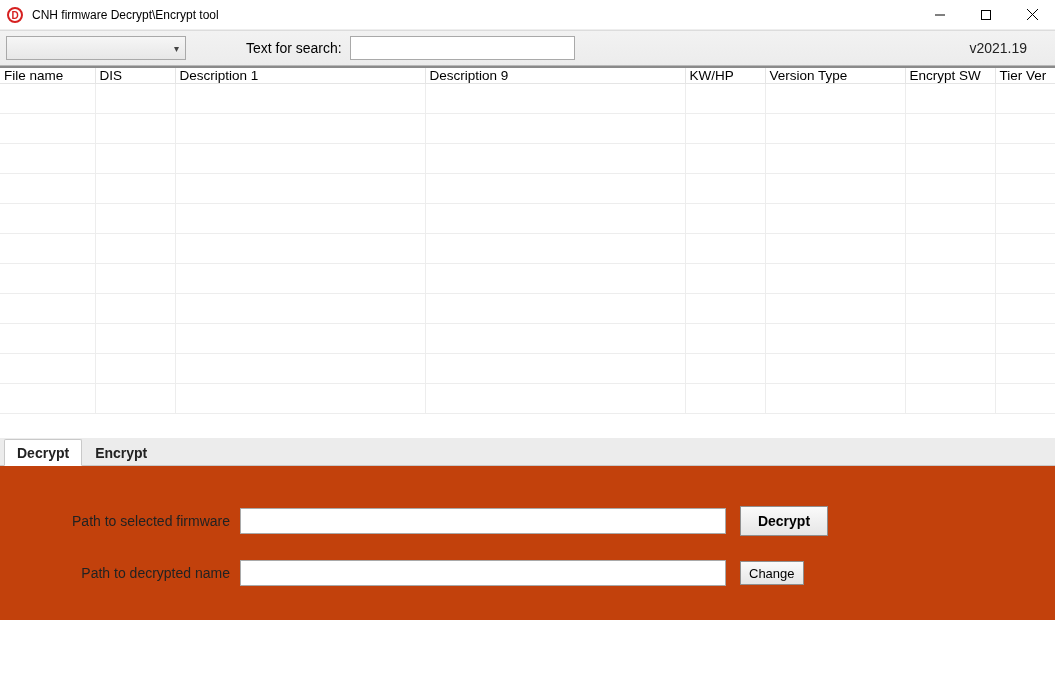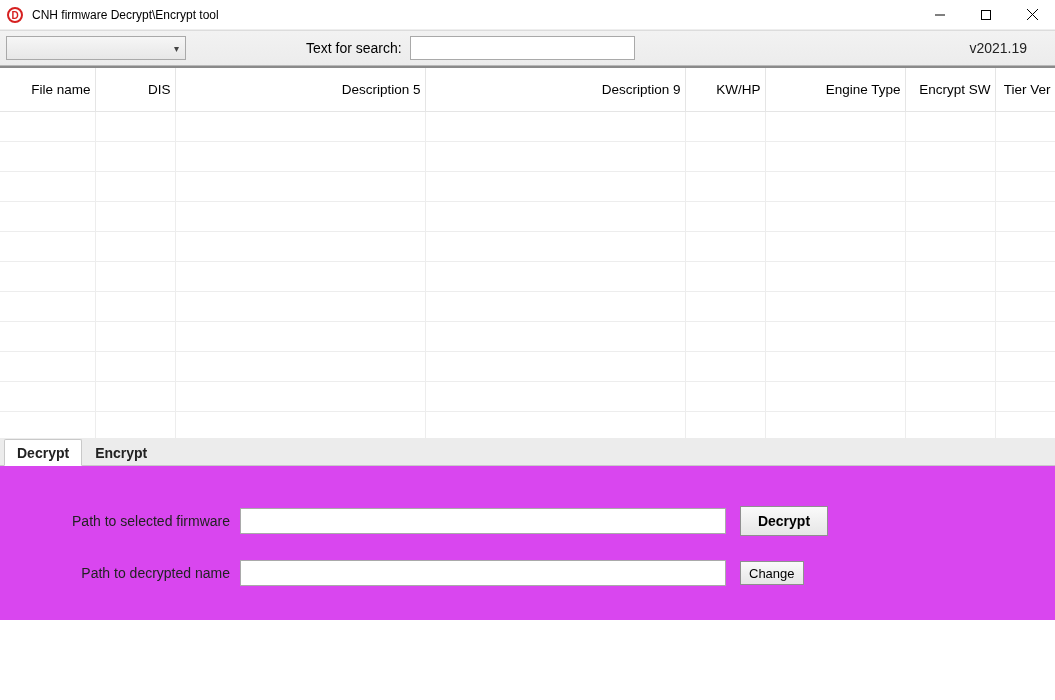--- a/index.html
+++ b/index.html
@@ -51,21 +51,21 @@
   }
   .combo {
     width: 180px; height: 24px;
     background: linear-gradient(#f6f6f6,#e7e7e7);
     border: 1px solid #a9a9a9;
     display: flex; align-items: center; justify-content: flex-end;
     padding-right: 6px;
   }
   .combo .chev { font-size: 10px; color: #444; }
   .searchlabel {
-    margin-left: 120px;
+    margin-left: 60px;
     margin-right: 8px;
     font-size: 14px;
   }
   .searchbox {
     width: 225px; height: 24px;
     border: 1px solid #a9a9a9;
     background: #fff;
     padding: 2px 4px;
     font-size: 13px;
   }
@@ -81,22 +81,22 @@
     border-top: 2px solid #8a8a8a;
   }
   .grid table {
     width: 100%;
     border-collapse: collapse;
     table-layout: fixed;
   }
   .grid th {
     font-weight: normal;
     font-size: 13.5px;
-    text-align: right;
-    padding: 14px 4px;
+    text-align: left;
+    padding: 0 4px;
     border-right: 1px solid #e5e5e5;
     border-bottom: 1px solid #e5e5e5;
     background: #fff;
     white-space: nowrap;
     overflow: hidden;
   }
   .grid td {
     height: 30px;
     border-right: 1px solid #ededed;
     border-bottom: 1px solid #ededed;
@@ -125,21 +125,21 @@
   }
   .tab.active {
     background: #fff;
     border: 1px solid #c9c9c9;
     border-bottom: 1px solid #fff;
     border-radius: 2px 2px 0 0;
   }
 
   
   .panel {
-    background: #d946ef;
+    background: #c2410c;
     padding: 40px 10px 10px 40px;
   }
   .formrow {
     display: flex;
     align-items: center;
     margin-bottom: 24px;
   }
   .formlabel {
     width: 200px;
     text-align: right;
@@ -220,24 +220,24 @@
         <col style="width:260px">
         <col style="width:80px">
         <col style="width:140px">
         <col style="width:90px">
         <col style="width:60px">
       </colgroup>
       <thead>
         <tr>
           <th>File name</th>
           <th>DIS</th>
-          <th>Description 5</th>
+          <th>Description 1</th>
           <th>Description 9</th>
           <th>KW/HP</th>
-          <th>Engine Type</th>
+          <th>Version Type</th>
           <th>Encrypt SW</th>
           <th>Tier Ver</th>
         </tr>
       </thead>
       <tbody>
         <tr>
             <td></td>
             <td></td>
             <td></td>
             <td></td>

